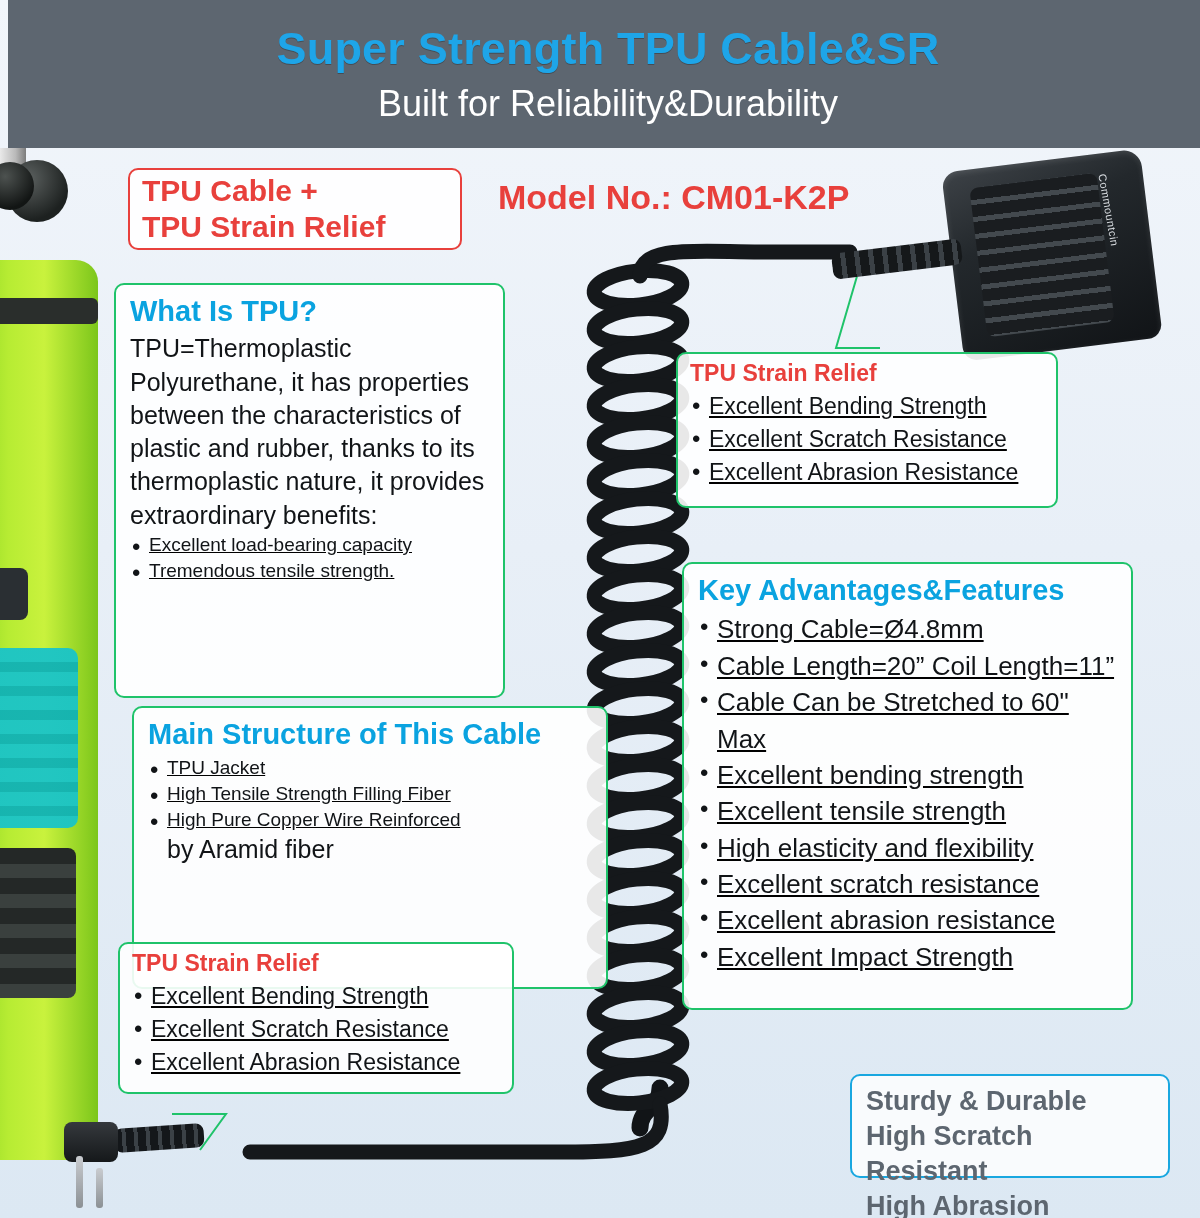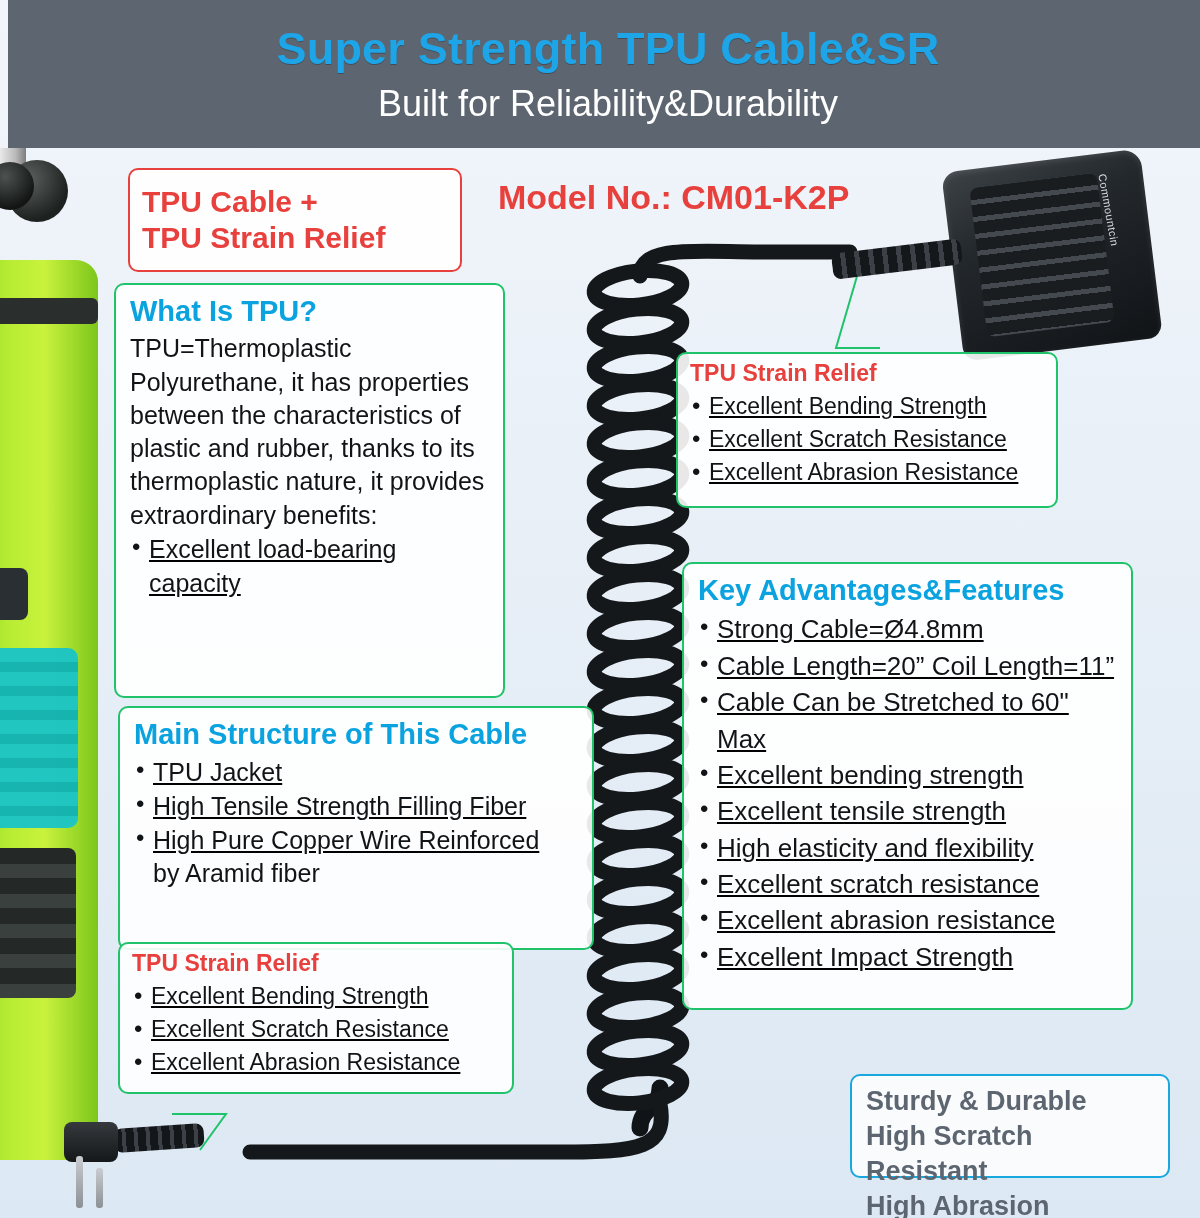--- a/index.html
+++ b/index.html
@@ -258,54 +258,54 @@
     line-height: 1.33;
   }
   ul.list {
     list-style: none;
     margin: 0;
     padding: 0;
     text-decoration: underline;
   }
   ul.list li {
     color: #111417;
-    font-size: 25px;
+    font-size: 19px;
     line-height: 1.36;
     position: relative;
     padding-left: 19px;
   }
   ul.list li::before {
     content: "\2022";
     position: absolute;
     left: 2px;
     top: -1px;
     font-size: 24px;
   }
   ul.list.sm li { font-size: 23px; line-height: 1.45; }
   ul.list.lg li { font-size: 26px; line-height: 1.40; }
   .indent { padding-left: 19px; }
 
   
   #tpu-title-box {
-    left: 128px; top: 168px; width: 334px; height: 104px;
+    left: 128px; top: 168px; width: 334px; height: 82px;
     display: flex; flex-direction: column; justify-content: center;
     padding: 4px 12px;
   }
   #model-no {
     position: absolute;
     left: 498px; top: 178px;
     color: #e8403c;
     font-size: 34px;
     font-weight: bold;
   }
   #what-is-tpu {
     left: 114px; top: 283px; width: 391px; height: 415px;
   }
   #main-structure {
-    left: 118px; top: 706px; width: 476px; height: 244px;
+    left: 132px; top: 706px; width: 476px; height: 283px;
   }
   #strain-left {
     left: 118px; top: 942px; width: 396px; height: 152px;
     padding: 6px 12px 10px 12px;
   }
   #strain-top {
     left: 676px; top: 352px; width: 382px; height: 156px;
     padding: 6px 12px 10px 12px;
   }
   #key-adv {
@@ -406,20 +406,21 @@
     <div class="h-redbig">TPU Strain Relief</div>
   </div>
 
   <div id="model-no">Model No.: CM01-K2P</div>
 
   <div class="box green" id="what-is-tpu">
     <div class="h-blue">What Is TPU?</div>
     <div class="para">TPU=Thermoplastic Polyurethane, it has properties between the characteristics of plastic and rubber, thanks to its thermoplastic nature, it provides extraordinary benefits:</div>
     <ul class="list">
       <li>Excellent load-bearing capacity</li>
+      <li>Tremendous tensile strength.</li>
     </ul>
   </div>
 
   <div class="box green" id="main-structure">
     <div class="h-blue">Main Structure of This Cable</div>
     <ul class="list">
       <li>TPU Jacket</li>
       <li>High Tensile Strength Filling Fiber</li>
       <li>High Pure Copper Wire Reinforced</li>
     </ul>

